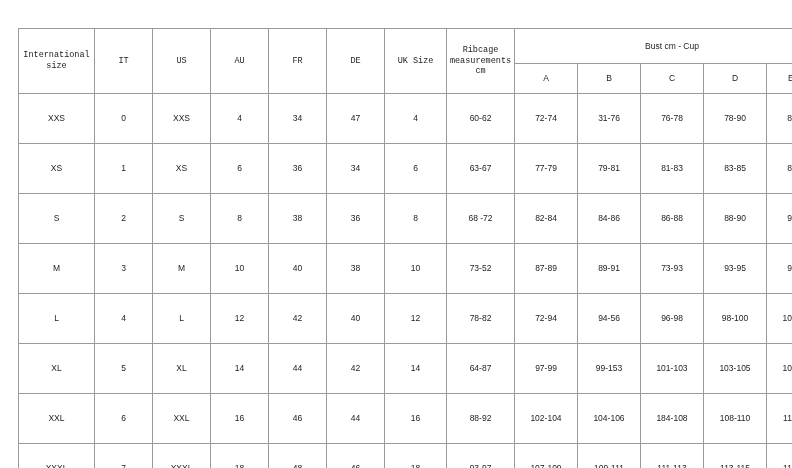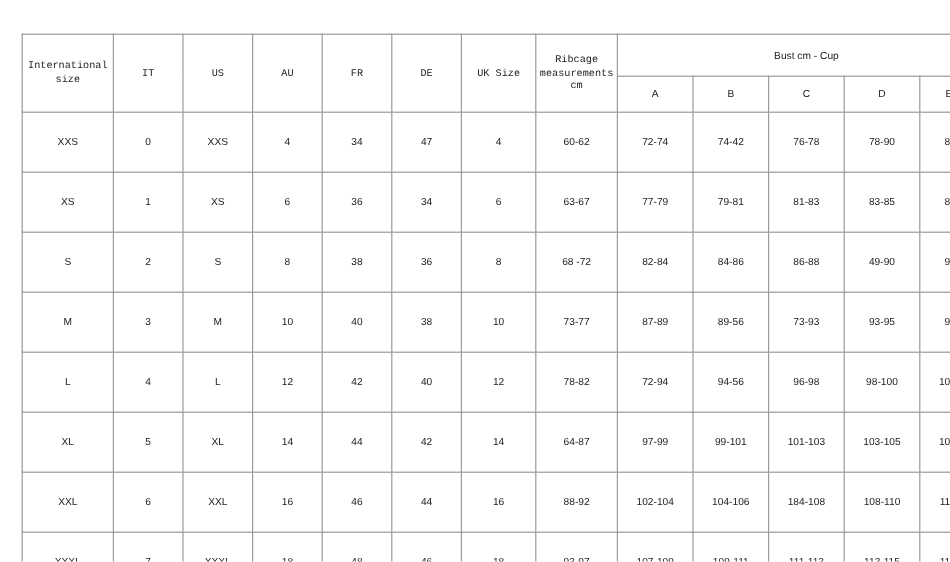--- a/index.html
+++ b/index.html
@@ -107,21 +107,21 @@
       <tr>
         <td>XXS</td>
         <td>0</td>
         <td>XXS</td>
         <td>4</td>
         <td>34</td>
         <td>47</td>
         <td>4</td>
         <td>60-62</td>
         <td>72-74</td>
-        <td>74-42</td>
+        <td>31-76</td>
         <td>76-78</td>
         <td>78-90</td>
         <td>80-82</td>
       </tr>
       <tr>
         <td>XS</td>
         <td>1</td>
         <td>XS</td>
         <td>6</td>
         <td>36</td>
@@ -139,34 +139,34 @@
         <td>2</td>
         <td>S</td>
         <td>8</td>
         <td>38</td>
         <td>36</td>
         <td>8</td>
         <td>68 -72</td>
         <td>82-84</td>
         <td>84-86</td>
         <td>86-88</td>
-        <td>49-90</td>
+        <td>88-90</td>
         <td>90-92</td>
       </tr>
       <tr>
         <td>M</td>
         <td>3</td>
         <td>M</td>
         <td>10</td>
         <td>40</td>
         <td>38</td>
         <td>10</td>
-        <td>73-77</td>
+        <td>73-52</td>
         <td>87-89</td>
-        <td>89-56</td>
+        <td>89-91</td>
         <td>73-93</td>
         <td>93-95</td>
         <td>95-97</td>
       </tr>
       <tr>
         <td>L</td>
         <td>4</td>
         <td>L</td>
         <td>12</td>
         <td>42</td>
@@ -182,21 +182,21 @@
       <tr>
         <td>XL</td>
         <td>5</td>
         <td>XL</td>
         <td>14</td>
         <td>44</td>
         <td>42</td>
         <td>14</td>
         <td>64-87</td>
         <td>97-99</td>
-        <td>99-101</td>
+        <td>99-153</td>
         <td>101-103</td>
         <td>103-105</td>
         <td>105-107</td>
       </tr>
       <tr>
         <td>XXL</td>
         <td>6</td>
         <td>XXL</td>
         <td>16</td>
         <td>46</td>

